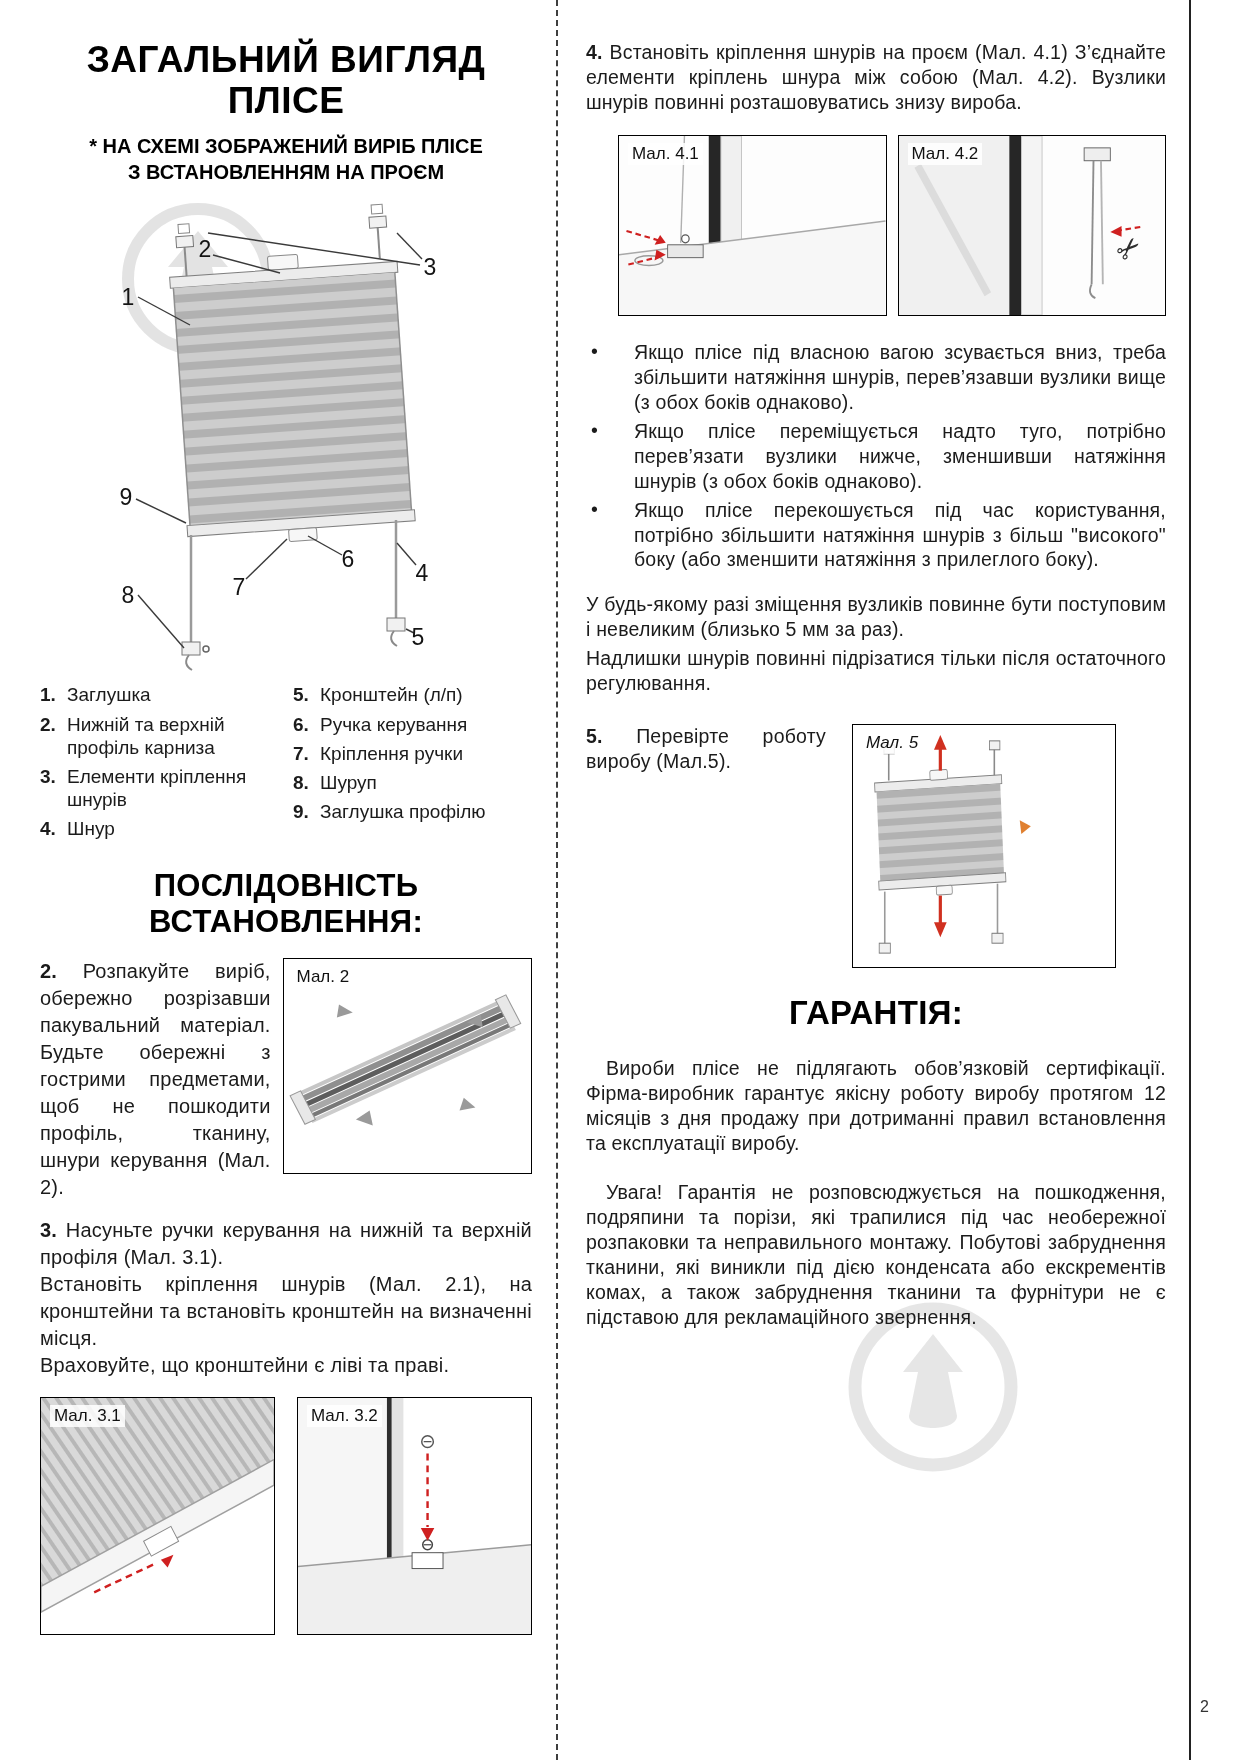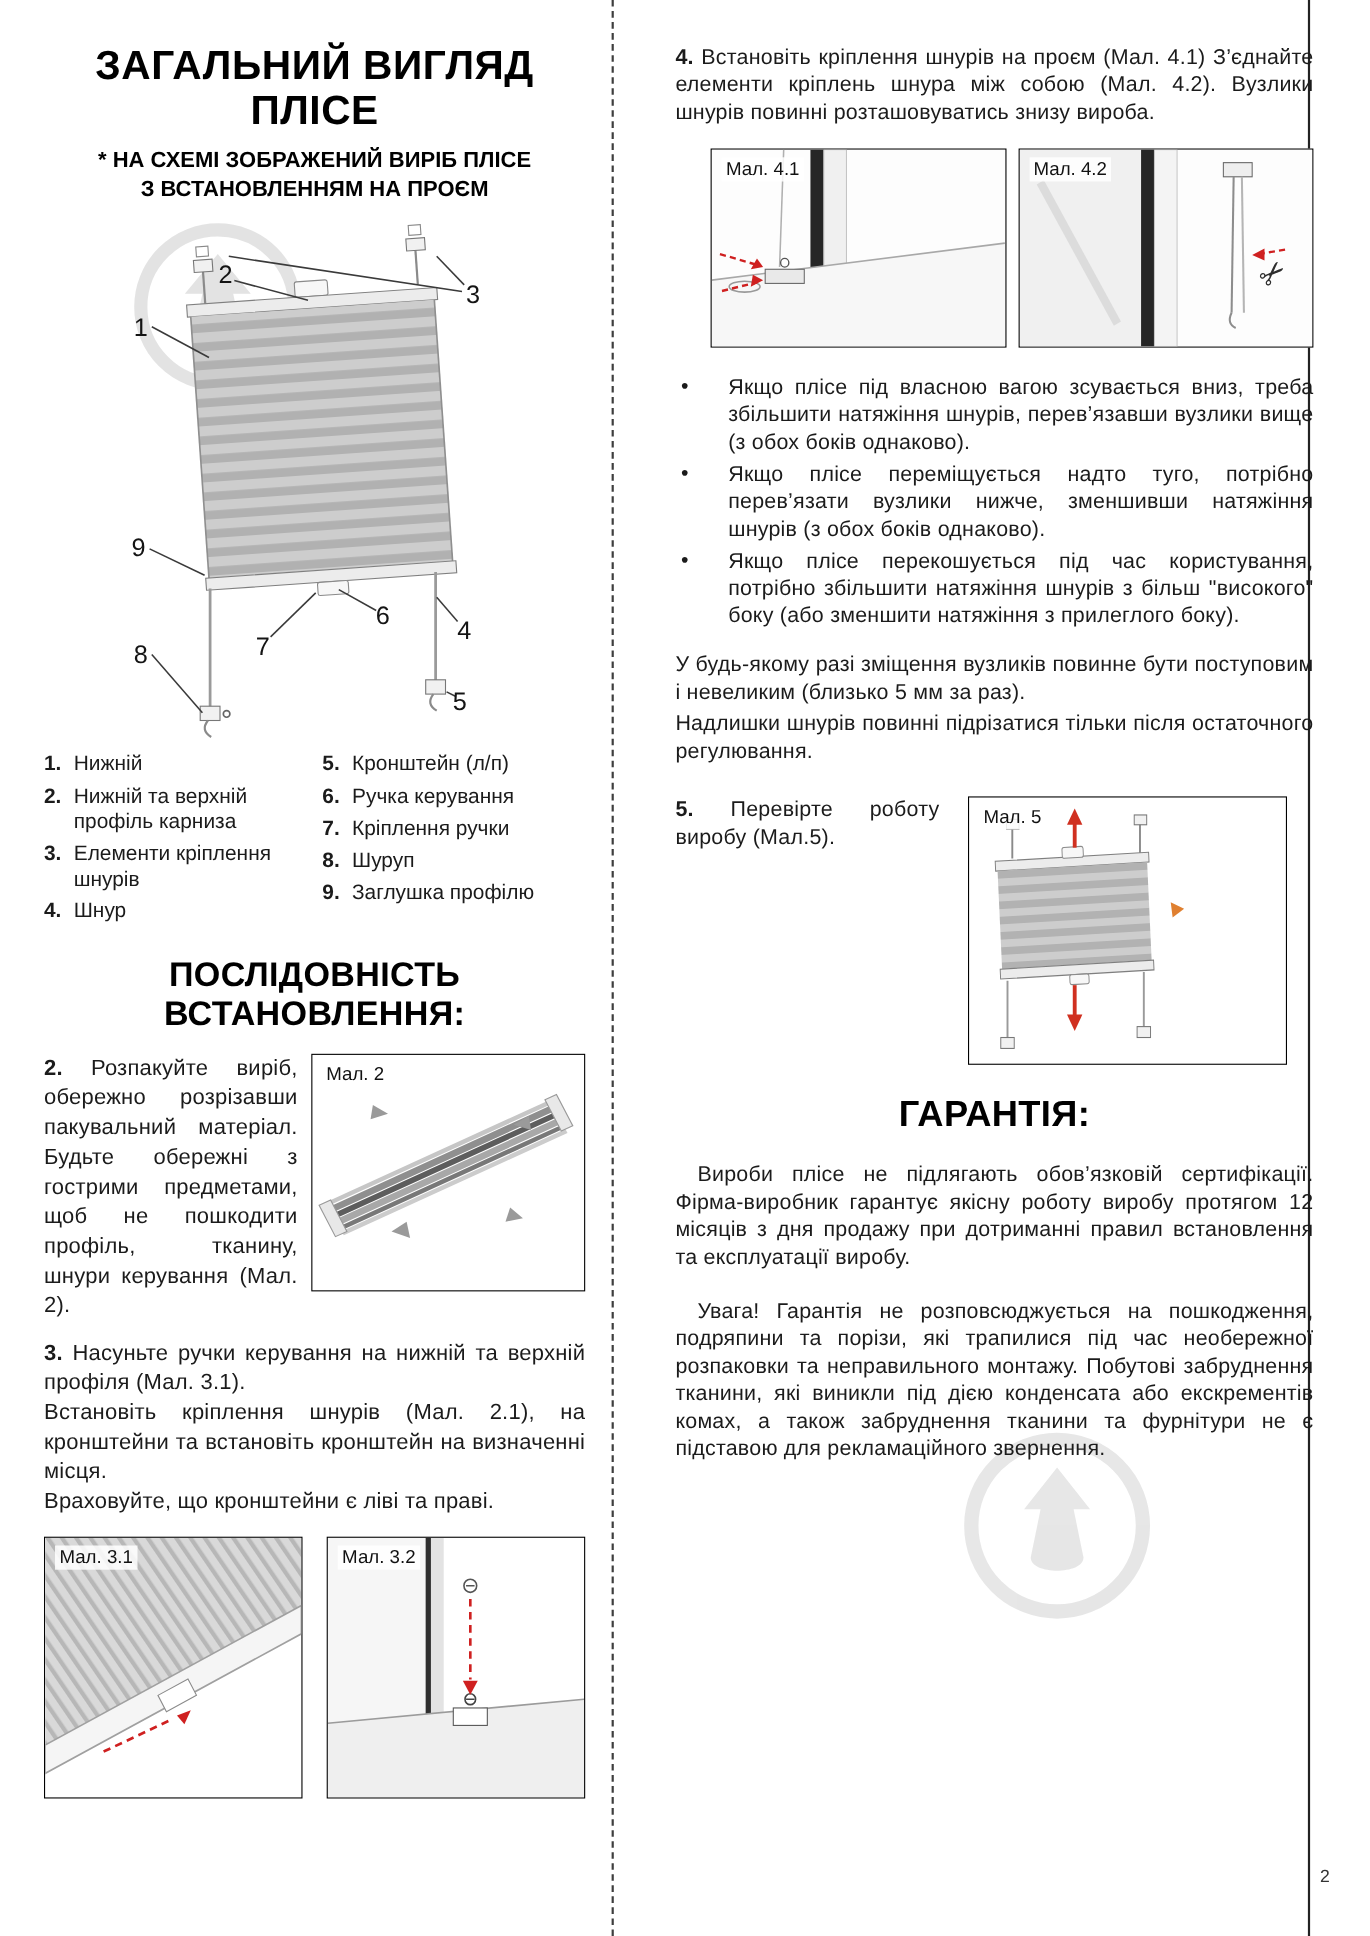--- a/index.html
+++ b/index.html
@@ -6,21 +6,21 @@
   html,body { width:1245px; height:1760px; background:#fff; }
   body { font-family:"Liberation Sans", sans-serif; color:#1b1b1b; position:relative; overflow:hidden; }
   .page { position:relative; width:1245px; height:1760px; background:#fff; }
 
   .divider { position:absolute; left:556px; top:0; height:1760px; border-left:2px dashed #3e3e3e; }
   .edge { position:absolute; left:1189px; top:0; height:1760px; width:2px; background:#222; }
   .pagenum { position:absolute; left:1200px; top:1698px; font-size:16px; color:#333; }
 
   .col { position:absolute; top:40px; }
   .col-left { left:40px;  width:492px; }
-  .col-right{ left:614px; width:580px; }
+  .col-right{ left:586px; width:580px; }
 
   .main-title { text-align:center; font-size:37px; font-weight:900; letter-spacing:.5px;
                 line-height:1.1; color:#000; margin-bottom:12px; }
   .subtitle   { text-align:center; font-size:20px; font-weight:700; line-height:1.3;
                 color:#000; margin-bottom:8px; }
 
   .diagram-wrap { position:relative; width:492px; height:488px; }
   svg text { font-family:"Liberation Sans", sans-serif; }
   .callout { font-size:23px; fill:#141414; }
 
@@ -40,21 +40,21 @@
   .step2-row { display:flex; gap:12px; align-items:flex-start; }
   .step2-row .body-text { width:246px; }
 
   .fig { position:relative; border:1.5px solid #000; background:#fff; overflow:hidden; }
   .fig-label { position:absolute; top:7px; left:9px; font-size:17px; color:#111;
                background:rgba(255,255,255,.85); padding:1px 4px; z-index:2; }
   .fig svg { display:block; width:100%; height:100%; }
   .fig2  { width:266px; height:216px; }
   .fig3  { width:241px; height:238px; }
   .fig4  { width:285px; height:181px; }
-  .fig5  { width:290px; height:244px; }
+  .fig5  { width:264px; height:244px;font-style:italic; }
 
   .step3 { margin-top:16px; }
   .figrow { display:flex; gap:22px; margin-top:18px; }
 
   .rtext { font-size:19.5px; line-height:1.28; text-align:justify; letter-spacing:.2px; }
   .figrow4 { display:flex; gap:11px; margin-top:20px;margin-left:32px; }
   .bullets { margin-top:24px; position:relative; z-index:1; }
   .bullet { display:flex; margin-bottom:4px; }
   .b-dot { flex:0 0 48px; padding-left:5px; font-size:19.5px; }
   .b-text { flex:1; }
@@ -151,21 +151,21 @@
           <text class="callout" x="88" y="410">8</text>
           <text class="callout" x="86" y="312">9</text>
         </g>
       </svg>
     </div>
 
     <div class="legend">
       <div class="legend-col">
         <div class="legend-item">
           <span class="legend-num">1.</span>
-          <span class="legend-text">Нижній</span>
+          <span class="legend-text">Заглушка</span>
         </div>
         <div class="legend-item">
           <span class="legend-num">2.</span>
           <span class="legend-text">Нижній та верхній профіль карниза</span>
         </div>
         <div class="legend-item">
           <span class="legend-num">3.</span>
           <span class="legend-text">Елементи кріплення шнурів</span>
         </div>
         <div class="legend-item">

